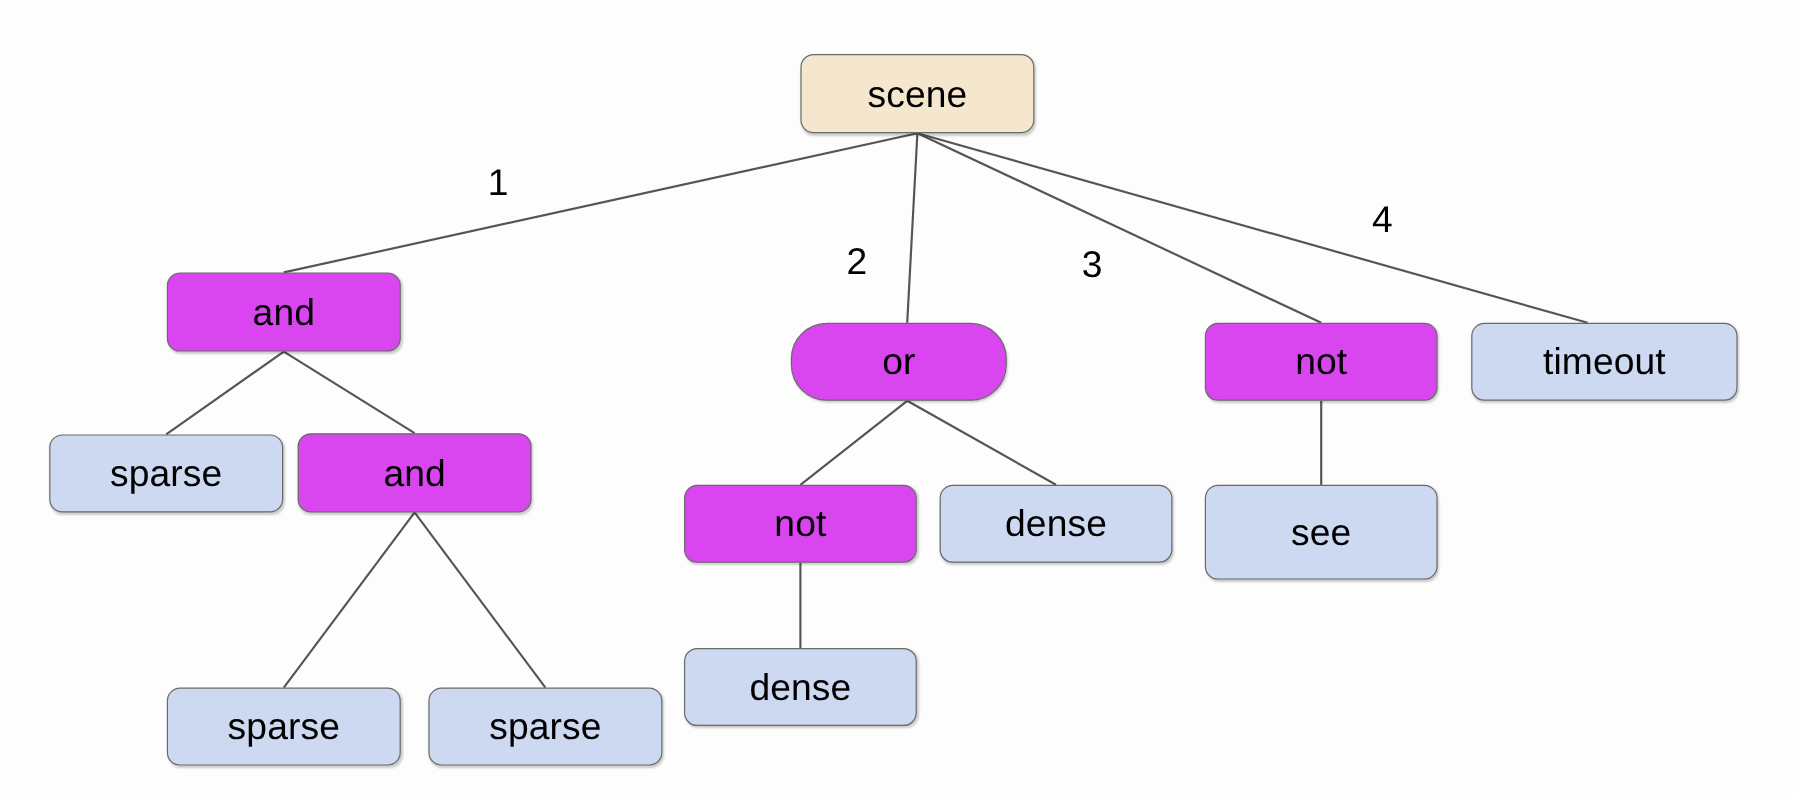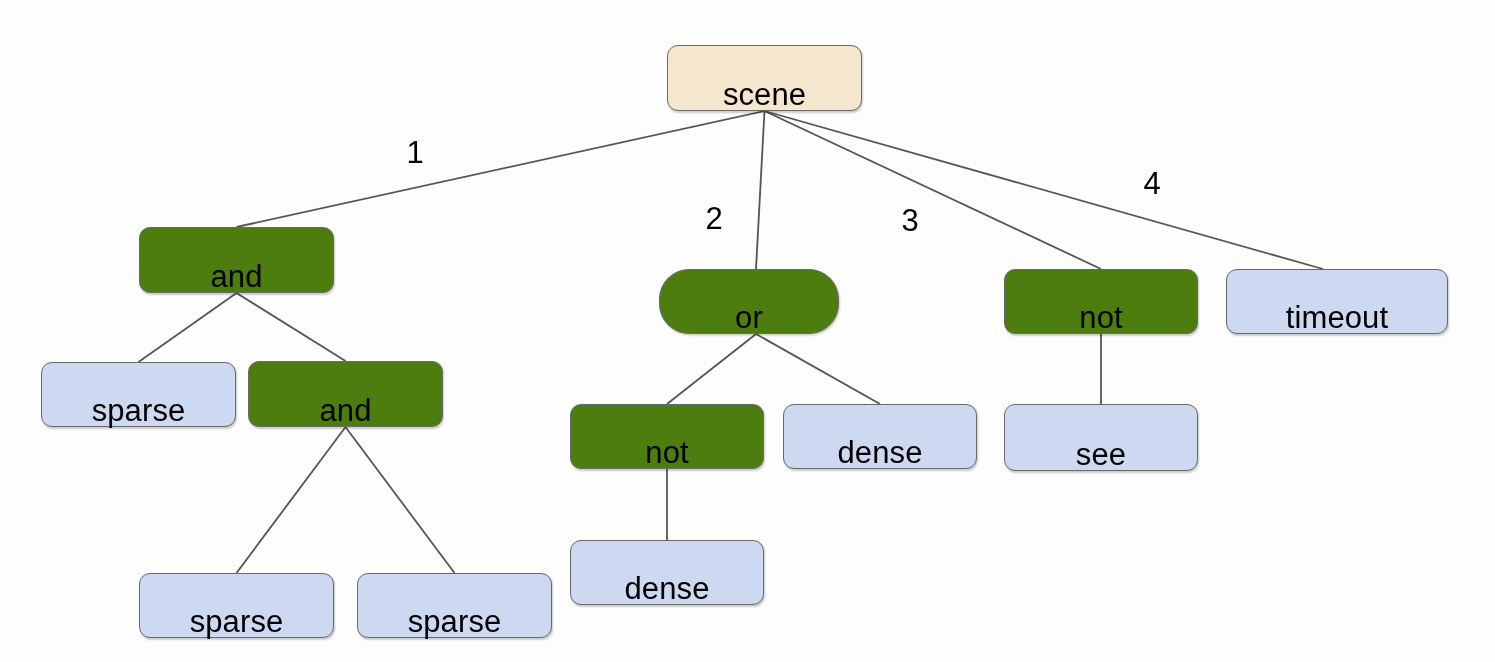--- a/index.html
+++ b/index.html
@@ -21,31 +21,31 @@
     top: 0;
     width: 1495px;
     height: 662px;
   }
   .node {
     position: absolute;
     box-sizing: border-box;
     border: 1.6px solid #666666;
     border-radius: 11px;
     display: flex;
-    align-items: flex-end;
+    align-items: center;
     justify-content: center;
     color: #000000;
     font-size: 31px;
     line-height: 1;
     letter-spacing: 0.1px;
     box-shadow: 1px 1.5px 2px rgba(0,0,0,0.20);
     white-space: nowrap;
   }
   .node-root   { background: #f5e6ce; border-color: #6a6a6a; }
-  .node-op     { background: #4d7c0f; border-color: #6a6a6a; }
+  .node-op     { background: #d946ef; border-color: #6a6a6a; }
   .node-term   { background: #ccd9f0; border-color: #6a6a6a; }
   .edge-label {
     position: absolute;
     color: #000000;
     font-size: 31px;
     line-height: 1;
     transform: translate(-50%, -50%);
     white-space: nowrap;
   }
 </style>
@@ -88,21 +88,21 @@
       </div>
       <div class="node node-op" style="left: 248px; top: 361px; width: 195px; height: 66px;">
         <span>and</span>
       </div>
       <div class="node node-op" style="left: 570px; top: 404px; width: 194px; height: 65px;">
         <span>not</span>
       </div>
       <div class="node node-term" style="left: 783px; top: 404px; width: 194px; height: 65px;">
         <span>dense</span>
       </div>
-      <div class="node node-term" style="left: 1004px; top: 404px; width: 194px; height: 67px;">
+      <div class="node node-term" style="left: 1004px; top: 404px; width: 194px; height: 79px;">
         <span>see</span>
       </div>
       <div class="node node-term" style="left: 570px; top: 540px; width: 194px; height: 65px;">
         <span>dense</span>
       </div>
       <div class="node node-term" style="left: 139px; top: 573px; width: 195px; height: 65px;">
         <span>sparse</span>
       </div>
       <div class="node node-term" style="left: 357px; top: 573px; width: 195px; height: 65px;">
         <span>sparse</span>

